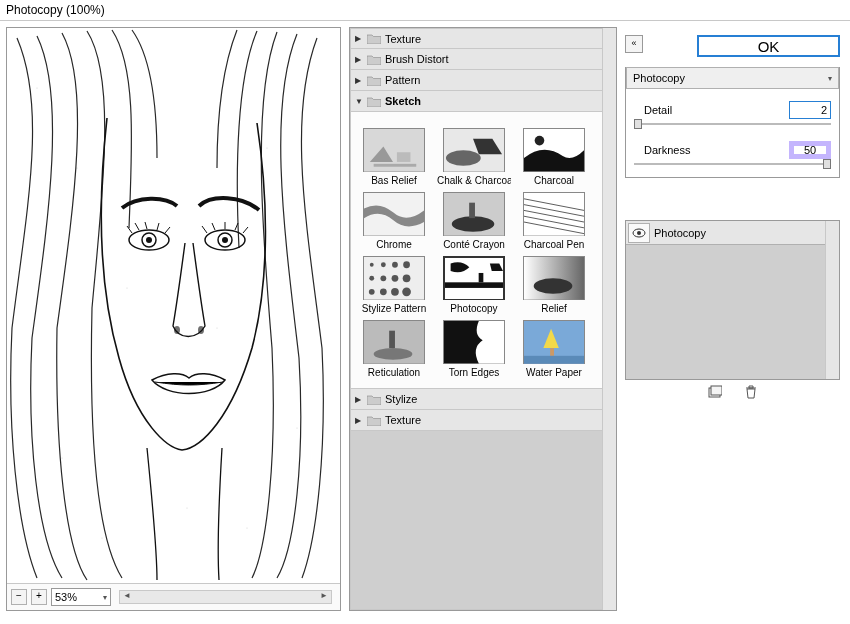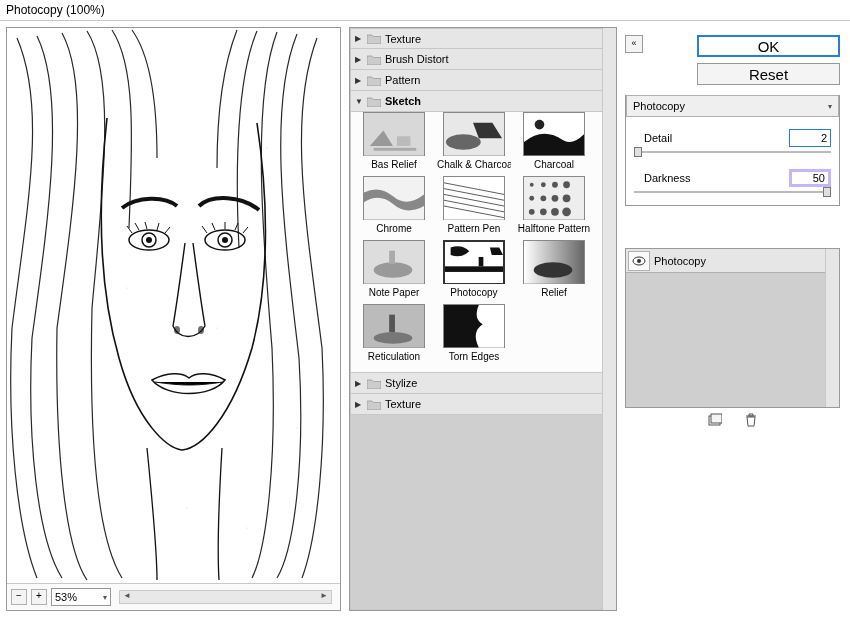--- a/index.html
+++ b/index.html
@@ -51,21 +51,21 @@
 }
 .cat-hdr {
   height: 21px; display: flex; align-items: center; padding: 0 4px; gap: 4px;
   border: 1px solid #c8c8c8; border-top: none; background: #e6e6e6; cursor: pointer;
 }
 .cat-hdr:first-child { border-top: 1px solid #c8c8c8; }
 .tri { font-size: 8px; color: #333; width: 8px; }
 .folder-icon svg { width: 14px; height: 11px; display: block; }
 .expanded-body {
   background: #fcfcfc; border: 1px solid #c8c8c8; border-top: none;
-  padding: 0 4px 10px 6px; display: grid; grid-template-columns: repeat(3, 74px);
+  padding: 16px 4px 10px 6px; display: grid; grid-template-columns: repeat(3, 74px);
   gap: 6px 6px; justify-content: start;
 }
 .filter-item { width: 74px; display: flex; flex-direction: column; align-items: center; cursor: pointer; }
 .filter-thumb {
   width: 62px; height: 44px; border: 1px solid #888; background: #fff;
 }
 .filter-item.selected .filter-thumb { border: 2px solid #333; }
 .filter-label { font-size: 10px; margin-top: 3px; white-space: nowrap; overflow: hidden; text-align: center; width: 74px; }
 .gallery-blank { flex: 1; background: #cfcfcf; border: 1px solid #c8c8c8; border-top: none; }
 .gallery-vscroll { position: absolute; right: 0; top: 0; bottom: 0; width: 14px; background: #e6e6e6; border-left: 1px solid #c8c8c8; }
@@ -89,21 +89,21 @@
   height: 22px; border: 1px solid #b0b0b0; background: #efefef; margin: -1px -8px 12px -8px;
   display: flex; align-items: center; justify-content: space-between; padding: 0 6px;
   cursor: pointer;
 }
 .param-row { display: flex; align-items: center; justify-content: space-between; margin-top: 10px; }
 .param-row label { font-size: 11px; padding-left: 10px; }
 .param-row input {
   width: 42px; height: 18px; border: 1px solid #267fd4; font-size: 11px;
   text-align: right; padding: 0 3px;
 }
-.param-row input.plain { border: 3px solid #c4b5fd; }
+.param-row input.plain { border: 5px solid #c4b5fd; text-align: center; }
 .slider-track { height: 2px; background: #bbb; margin: 4px 0 0 0; position: relative; }
 .slider-thumb { position: absolute; top: -4px; width: 8px; height: 10px; background: #e0e0e0; border: 1px solid #777; cursor: pointer; }
 .layers-box {
   margin-top: 42px; border: 1px solid #999; height: 160px; background: #cfcfcf; margin-right: 4px;
   position: relative;
 }
 .layer-row {
   height: 24px; background: #e6e6e6; border-bottom: 1px solid #b0b0b0;
   display: flex; align-items: center; padding: 0 2px;
 }
@@ -280,58 +280,58 @@
           </div>
           <div class="filter-item">
             <div class="filter-thumb"><svg viewBox="0 0 62 44">
                 <rect width="62" height="44" fill="#f2f2f2"></rect>
                 <path d="M0 16 Q16 8 30 20 Q44 32 62 18 L62 30 Q44 40 30 28 Q16 16 0 26z" fill="#888"></path>
               </svg></div>
             <div class="filter-label">Chrome</div>
           </div>
           <div class="filter-item">
             <div class="filter-thumb"><svg viewBox="0 0 62 44">
+                <rect width="62" height="44" fill="#ccc"></rect>
+                <ellipse cx="30" cy="32" rx="22" ry="8" fill="#333"></ellipse>
+                <rect x="26" y="10" width="6" height="16" fill="#555"></rect>
+              </svg></div>
+            <div class="filter-label">Conté Crayon</div>
+          </div>
+          <div class="filter-item">
+            <div class="filter-thumb"><svg viewBox="0 0 62 44">
                 <rect width="62" height="44" fill="#fff"></rect>
                 <g stroke="#111" stroke-width="0.7">
                   <line x1="0" y1="6" x2="62" y2="18"></line>
                   <line x1="0" y1="12" x2="62" y2="24"></line>
                   <line x1="0" y1="18" x2="62" y2="30"></line>
                   <line x1="0" y1="24" x2="62" y2="36"></line>
                   <line x1="0" y1="30" x2="62" y2="42"></line>
                 </g>
               </svg></div>
-            <div class="filter-label">Pattern Pen</div>
+            <div class="filter-label">Charcoal Pen</div>
           </div>
           <div class="filter-item">
             <div class="filter-thumb"><svg viewBox="0 0 62 44">
                 <rect width="62" height="44" fill="#eee"></rect>
                 <g fill="#555">
                   <circle cx="8" cy="8" r="2"></circle>
                   <circle cx="20" cy="8" r="2.5"></circle>
                   <circle cx="32" cy="8" r="3"></circle>
                   <circle cx="44" cy="8" r="3.5"></circle>
                   <circle cx="8" cy="22" r="2.5"></circle>
                   <circle cx="20" cy="22" r="3"></circle>
                   <circle cx="32" cy="22" r="3.5"></circle>
                   <circle cx="44" cy="22" r="4"></circle>
                   <circle cx="8" cy="36" r="3"></circle>
                   <circle cx="20" cy="36" r="3.5"></circle>
                   <circle cx="32" cy="36" r="4"></circle>
                   <circle cx="44" cy="36" r="4.5"></circle>
                 </g>
               </svg></div>
-            <div class="filter-label">Halftone Pattern</div>
-          </div>
-          <div class="filter-item">
-            <div class="filter-thumb"><svg viewBox="0 0 62 44">
-                <rect width="62" height="44" fill="#ddd"></rect>
-                <ellipse cx="30" cy="30" rx="20" ry="8" fill="#999"></ellipse>
-                <rect x="26" y="10" width="6" height="14" fill="#aaa"></rect>
-              </svg></div>
-            <div class="filter-label">Note Paper</div>
+            <div class="filter-label">Stylize Pattern</div>
           </div>
           <div class="filter-item selected">
             <div class="filter-thumb"><svg viewBox="0 0 62 44">
                 <rect width="62" height="44" fill="#fff"></rect>
                 <rect x="0" y="26" width="62" height="6" fill="#111"></rect>
                 <path d="M6 6 Q18 2 26 10 Q18 18 6 14z" fill="#111"></path>
                 <rect x="36" y="16" width="5" height="10" fill="#111"></rect>
                 <polygon points="48,6 58,6 62,14 50,14" fill="#111"></polygon>
               </svg></div>
             <div class="filter-label">Photocopy</div>
@@ -357,20 +357,29 @@
               </svg></div>
             <div class="filter-label">Reticulation</div>
           </div>
           <div class="filter-item">
             <div class="filter-thumb"><svg viewBox="0 0 62 44">
                 <rect width="62" height="44" fill="#fff"></rect>
                 <path d="M0 0 L36 0 Q30 14 40 20 Q28 28 36 44 L0 44z" fill="#111"></path>
               </svg></div>
             <div class="filter-label">Torn Edges</div>
           </div>
+          <div class="filter-item">
+            <div class="filter-thumb"><svg viewBox="0 0 62 44">
+                <rect width="62" height="44" fill="#7aa9d8"></rect>
+                <polygon points="28,8 36,28 20,28" fill="#f2d94a"></polygon>
+                <rect x="27" y="28" width="4" height="8" fill="#c96"></rect>
+                <rect x="0" y="36" width="62" height="8" fill="#5a8ab8"></rect>
+              </svg></div>
+            <div class="filter-label">Water Paper</div>
+          </div>
         </div>
 
       <div class="cat-hdr">
         <span class="tri">▶</span>
         <span class="folder-icon">
             <svg viewBox="0 0 14 11">
               <path d="M0 2h5l1.5 1.5H14V11H0z" fill="#ccc" stroke="#888" stroke-width="0.6"></path>
             </svg>
           </span>
         <span>Stylize</span>
@@ -385,21 +394,20 @@
         <span>Texture</span>
       </div>
       <div class="gallery-blank"></div>
       <div class="gallery-vscroll"></div>
     </div>
 
     <div class="settings-panel" style="position:relative;">
       <div class="collapse-btn">«</div>
       <div class="top-btns">
         <div class="btn primary">OK</div>
-        <div class="btn">Reset</div>
       </div>
 
       <div class="opts-box">
         <div class="sel-filter">
           <span>Photocopy</span>
           <span class="chev">▾</span>
         </div>
 
         <div class="param-row">
           <label>Detail</label>

